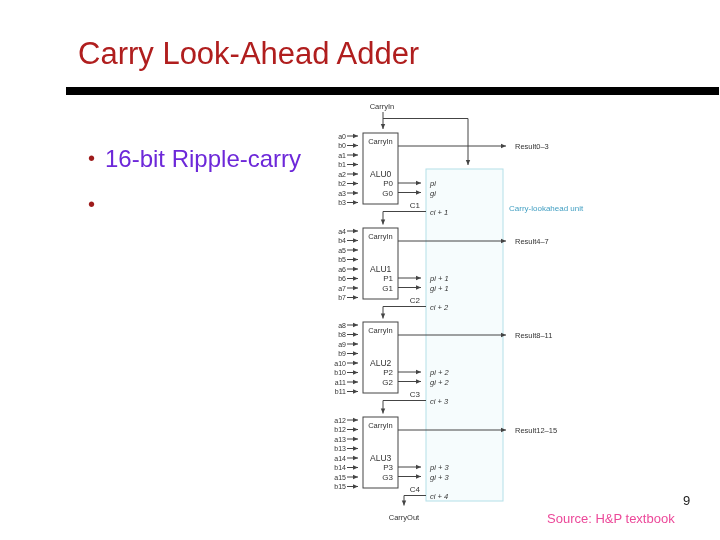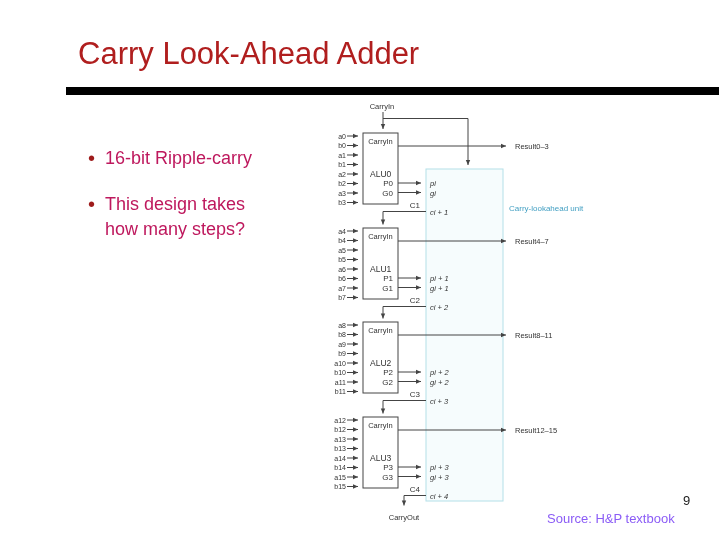--- a/index.html
+++ b/index.html
@@ -4,23 +4,23 @@
 <style>
   html,body{margin:0;padding:0;background:#fff;}
   .slide{position:relative;width:720px;height:540px;background:#fff;overflow:hidden;
          font-family:"Liberation Sans", sans-serif;margin-left:36px;}
   .title{position:absolute;left:42px;top:36px;font-size:31px;font-weight:400;
          color:var(--title-red,#b01e1e);white-space:nowrap;}
   .rule{position:absolute;left:30px;top:87px;width:653px;height:8px;background:#000;}
   .bullets{position:absolute;left:52px;top:146px;}
   .bullet{display:flex;margin-bottom:21px;}
   .bmark{color:var(--bullet-red,#9e1b1b);font-size:20px;line-height:25px;width:17px;flex:none;}
-  .btext{font-size:18px;line-height:25px;color:#be185d;}
+  .btext{font-size:24px;line-height:25px;color:#6d28d9;}
   .pageno{position:absolute;left:647px;top:493px;font-size:13px;color:#222;}
-  .source{position:absolute;left:511px;top:511px;font-size:13px;color:#8b5cf6;}
+  .source{position:absolute;left:511px;top:511px;font-size:13px;color:#ec4899;}
   svg.diagram{position:absolute;left:0;top:0;}
   .w{stroke:var(--line-dark,#444);stroke-width:1;fill:none;}
   .box{fill:#ffffff;stroke:var(--line-dark,#444);stroke-width:1;}
   .cla{fill:var(--lookahead-fill,#f6fcfd);stroke:var(--lookahead-border,#b4e0e8);stroke-width:1;}
   .ah{fill:var(--line-dark,#444);}
   text{fill:#333;}
   .t7{font-size:7px;} .t75{font-size:7.5px;} .t8{font-size:8px;} .t85{font-size:8.5px;}
   .it{font-style:italic;}
   .mid{text-anchor:middle;} .end{text-anchor:end;}
   .clatext{fill:var(--lookahead-text,#429fc2);font-size:8px;}
@@ -35,24 +35,20 @@
 
   <div class="bullets">
     <div class="bullet">
       <span class="bmark">•</span>
       <span class="btext">
         <span>16-bit Ripple-carry</span><br>
       </span>
     </div>
     <div class="bullet">
       <span class="bmark">•</span>
-      <span class="btext">
-        <span>This design takes</span><br>
-        <span>how many steps?</span>
-      </span>
     </div>
   </div>
 
   <svg class="diagram" width="720" height="540" viewBox="0 0 720 540">
     <defs>
       <marker id="ah" markerWidth="6" markerHeight="6" refX="5.5" refY="3" orient="auto" markerUnits="userSpaceOnUse">
         <path class="ah" d="M0.5,0.8 L5.5,3 L0.5,5.2 Z"></path>
       </marker>
     </defs>
 

